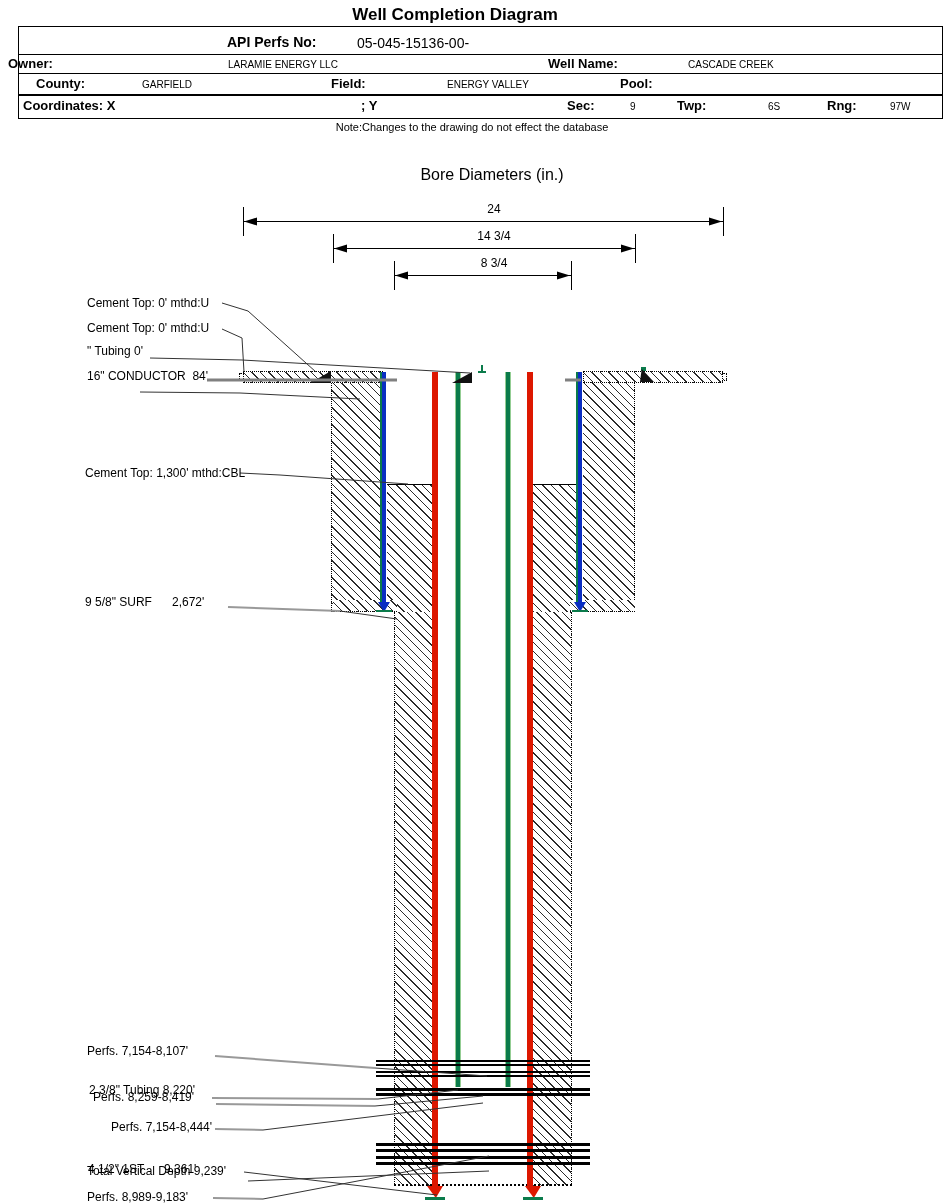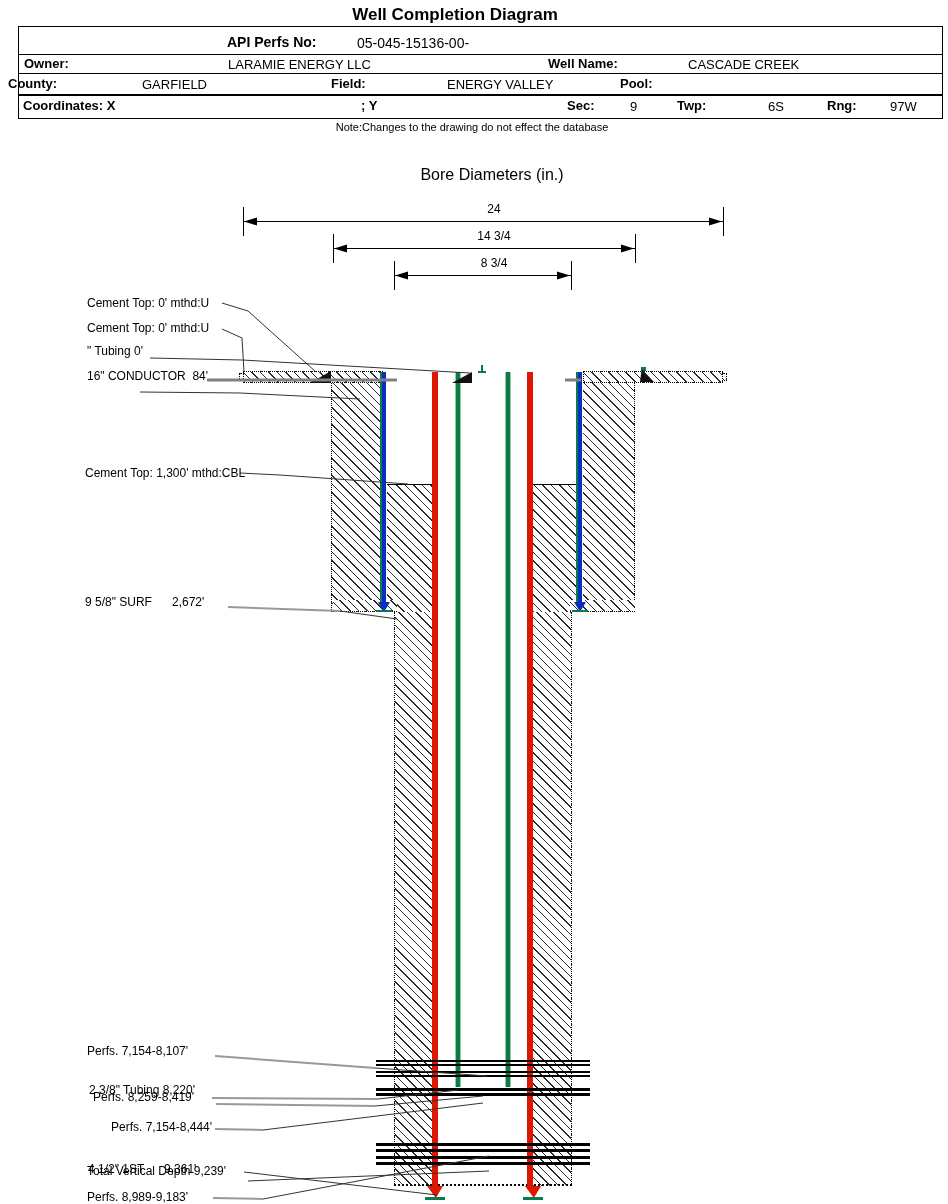--- a/index.html
+++ b/index.html
@@ -5,47 +5,47 @@
   html,body{margin:0;padding:0;background:#fff;}
   #canvas{position:relative;width:948px;height:1204px;background:#fff;overflow:hidden;
           font-family:"Liberation Sans",sans-serif;color:#000;}
   .abs{position:absolute;box-sizing:border-box;}
   
   .h{background-image:repeating-linear-gradient(45deg,#2b2b2b 0,#2b2b2b 1px,transparent 1px,transparent 6px);
      background-color:#fff;}
   .dot{border:1px dotted #000;}
   .lbl{position:absolute;font-size:12px;line-height:14px;white-space:pre;}
   .tlabel{position:absolute;font-weight:bold;font-size:13px;line-height:15px;white-space:pre;}
-  .tvalue{position:absolute;font-size:13px;line-height:15px;white-space:pre;}
+  .tvalue{position:absolute;font-size:10px;line-height:15px;white-space:pre;}
   .row{position:absolute;left:18px;width:923px;border:1px solid #000;background:#fff;}
   .dimlbl{position:absolute;width:90px;text-align:center;font-size:12px;}
   svg{position:absolute;left:0;top:0;z-index:30;pointer-events:none;}
   .band{position:absolute;left:376px;width:214px;background:#000;z-index:22;}
 </style>
 </head>
 <body>
 
 <div id="canvas">
 
   <div class="abs" style="left:155px;top:5px;width:600px;text-align:center;font-weight:bold;font-size:17px;">Well Completion Diagram</div>
 
   <div class="row" style="top:26px;height:27px;"></div>
   <div class="row" style="top:54px;height:18px;"></div>
   <div class="row" style="top:73px;height:20px;"></div>
   <div class="row" style="top:95px;height:22px;"></div>
 
   <span class="tlabel" style="left:227px;top:35px;font-size:14px;">API Perfs No:</span>
   <span class="tvalue" style="left:357px;top:36px;font-size:14px;">05-045-15136-00-</span>
 
-  <span class="tlabel" style="left:24px;top:56px;">Owner:</span>
+  <span class="tlabel" style="left:8px;top:56px;">Owner:</span>
   <span class="tvalue" style="left:228px;top:57px;">LARAMIE ENERGY LLC</span>
   <span class="tlabel" style="left:548px;top:56px;">Well Name:</span>
   <span class="tvalue" style="left:688px;top:57px;">CASCADE CREEK</span>
 
-  <span class="tlabel" style="left:8px;top:76px;">County:</span>
+  <span class="tlabel" style="left:36px;top:76px;">County:</span>
   <span class="tvalue" style="left:142px;top:77px;">GARFIELD</span>
   <span class="tlabel" style="left:331px;top:76px;">Field:</span>
   <span class="tvalue" style="left:447px;top:77px;">ENERGY VALLEY</span>
   <span class="tlabel" style="left:620px;top:76px;">Pool:</span>
 
   <span class="tlabel" style="left:23px;top:98px;">Coordinates: X</span>
   <span class="tlabel" style="left:361px;top:98px;">; Y</span>
   <span class="tlabel" style="left:567px;top:98px;">Sec:</span>
   <span class="tvalue" style="left:630px;top:99px;">9</span>
   <span class="tlabel" style="left:677px;top:98px;">Twp:</span>

